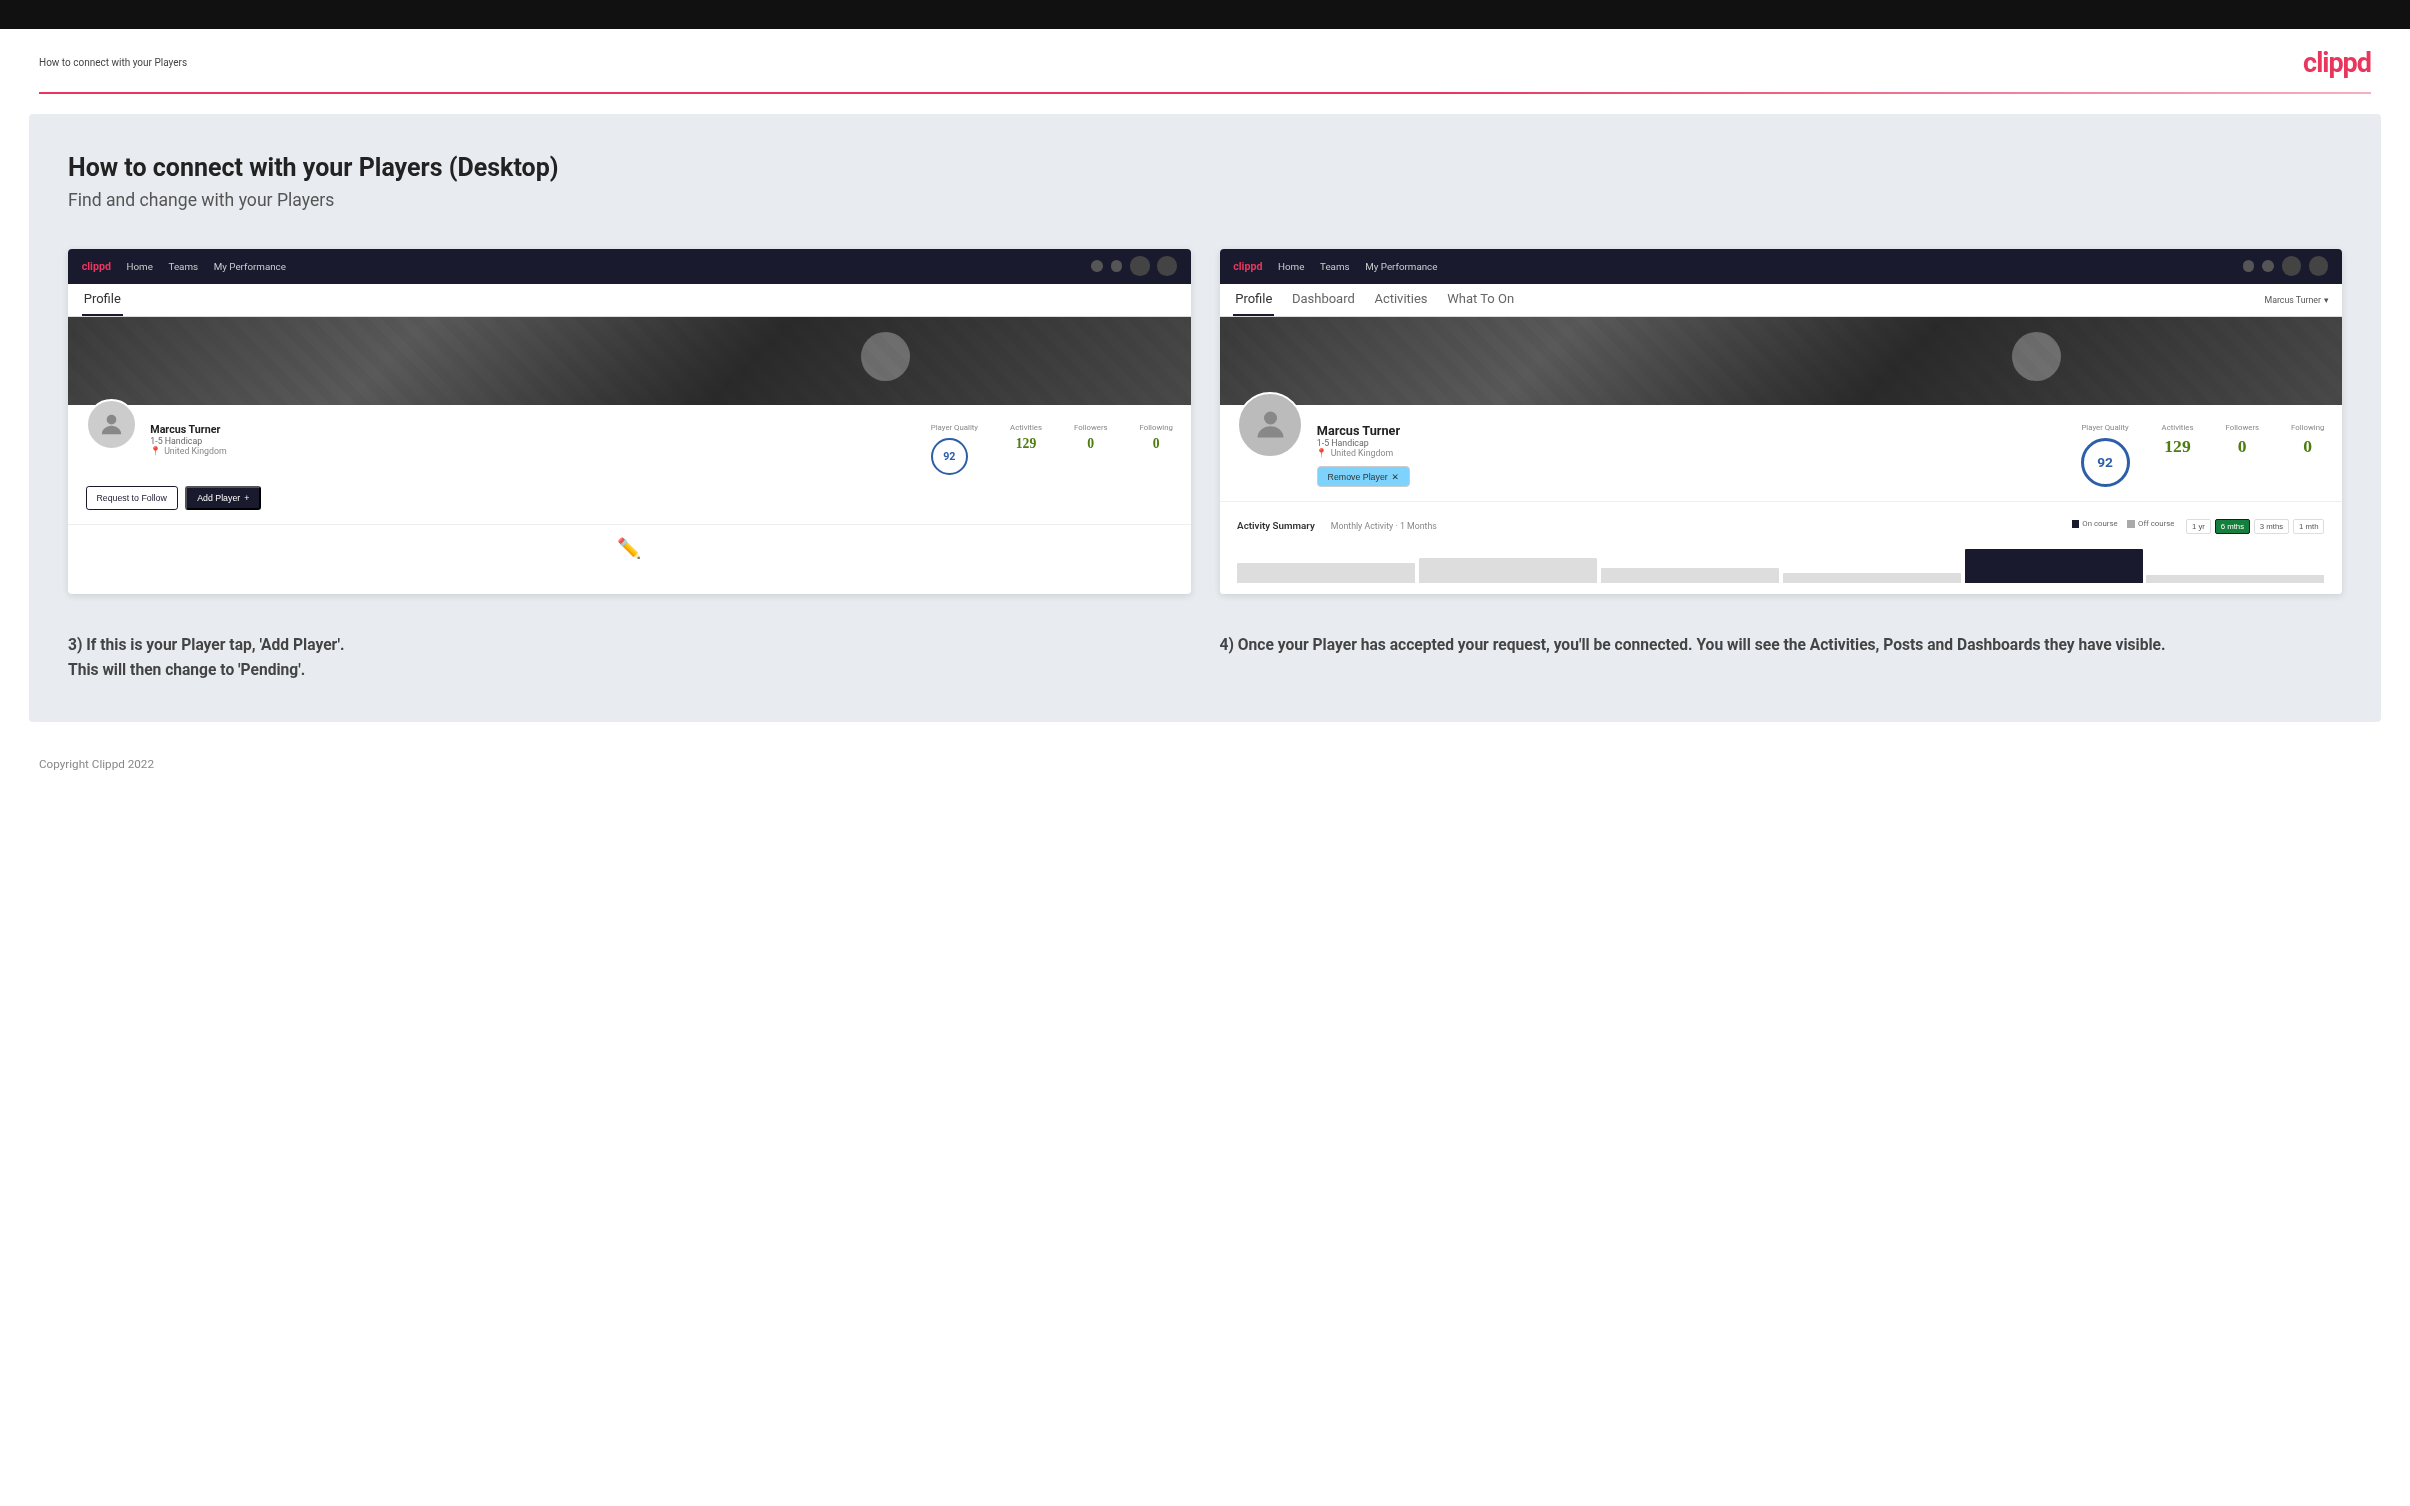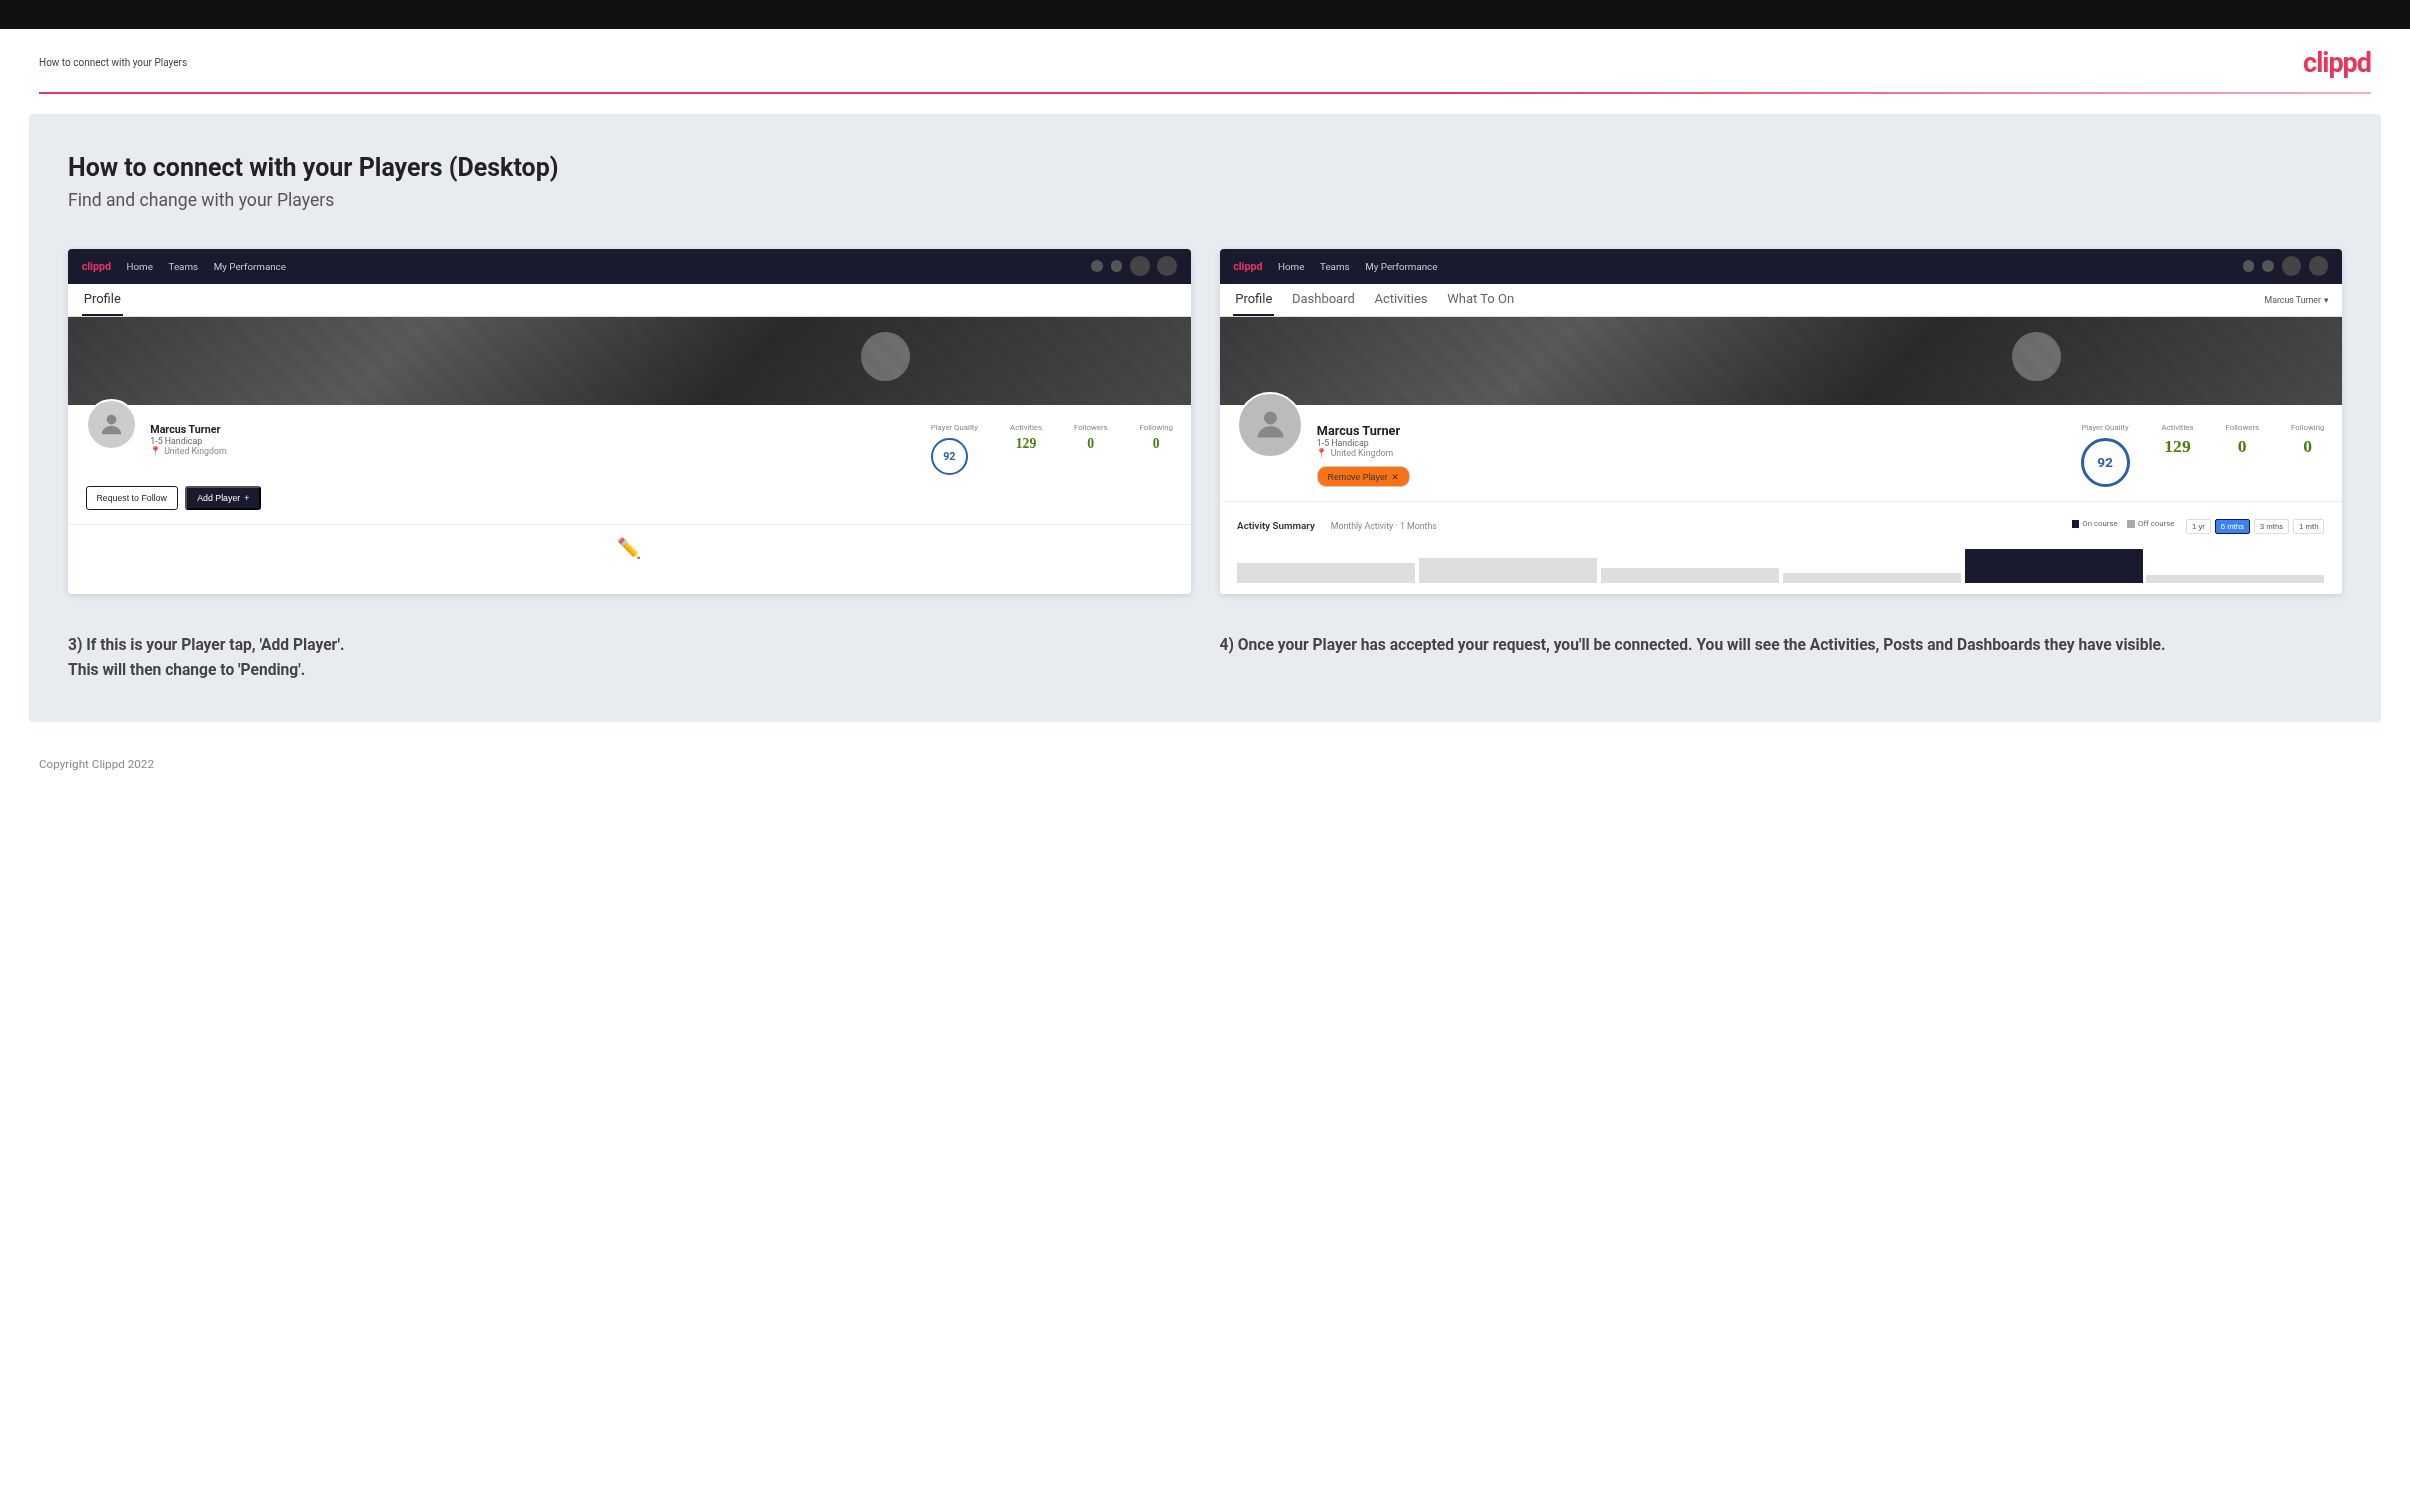--- a/index.html
+++ b/index.html
@@ -301,24 +301,24 @@
       color: #fff;
       border-radius: 2.9px;
       cursor: pointer;
       display: flex;
       align-items: center;
       gap: 3.9px;
     }
     .mock-btn-remove {
       font-size: 8.8px;
       padding: 4.9px 9.8px;
-      background: #f97316;
+      background: #7dd3fc;
       color: #333;
       border: 1px solid #ccc;
-      border-radius: 9px;
+      border-radius: 4px;
       cursor: pointer;
       display: flex;
       align-items: center;
       gap: 3.9px;
     }
 
     
     .mock-activity {
       background: #fff;
       padding: 11.7px 17.6px;
@@ -361,21 +361,21 @@
     }
     .mock-filter-btn {
       font-size: 7.8px;
       padding: 2px 4.9px;
       border: 1px solid #ddd;
       border-radius: 2px;
       color: #555;
       background: #fff;
     }
     .mock-filter-btn.active {
-      background: #3b82f6;
+      background: #15803d;
       color: #fff;
       border-color: #1a1a2e;
     }
 
     .mock-chart-bars {
       display: flex;
       align-items: flex-end;
       gap: 3.9px;
       height: 39px;
     }

